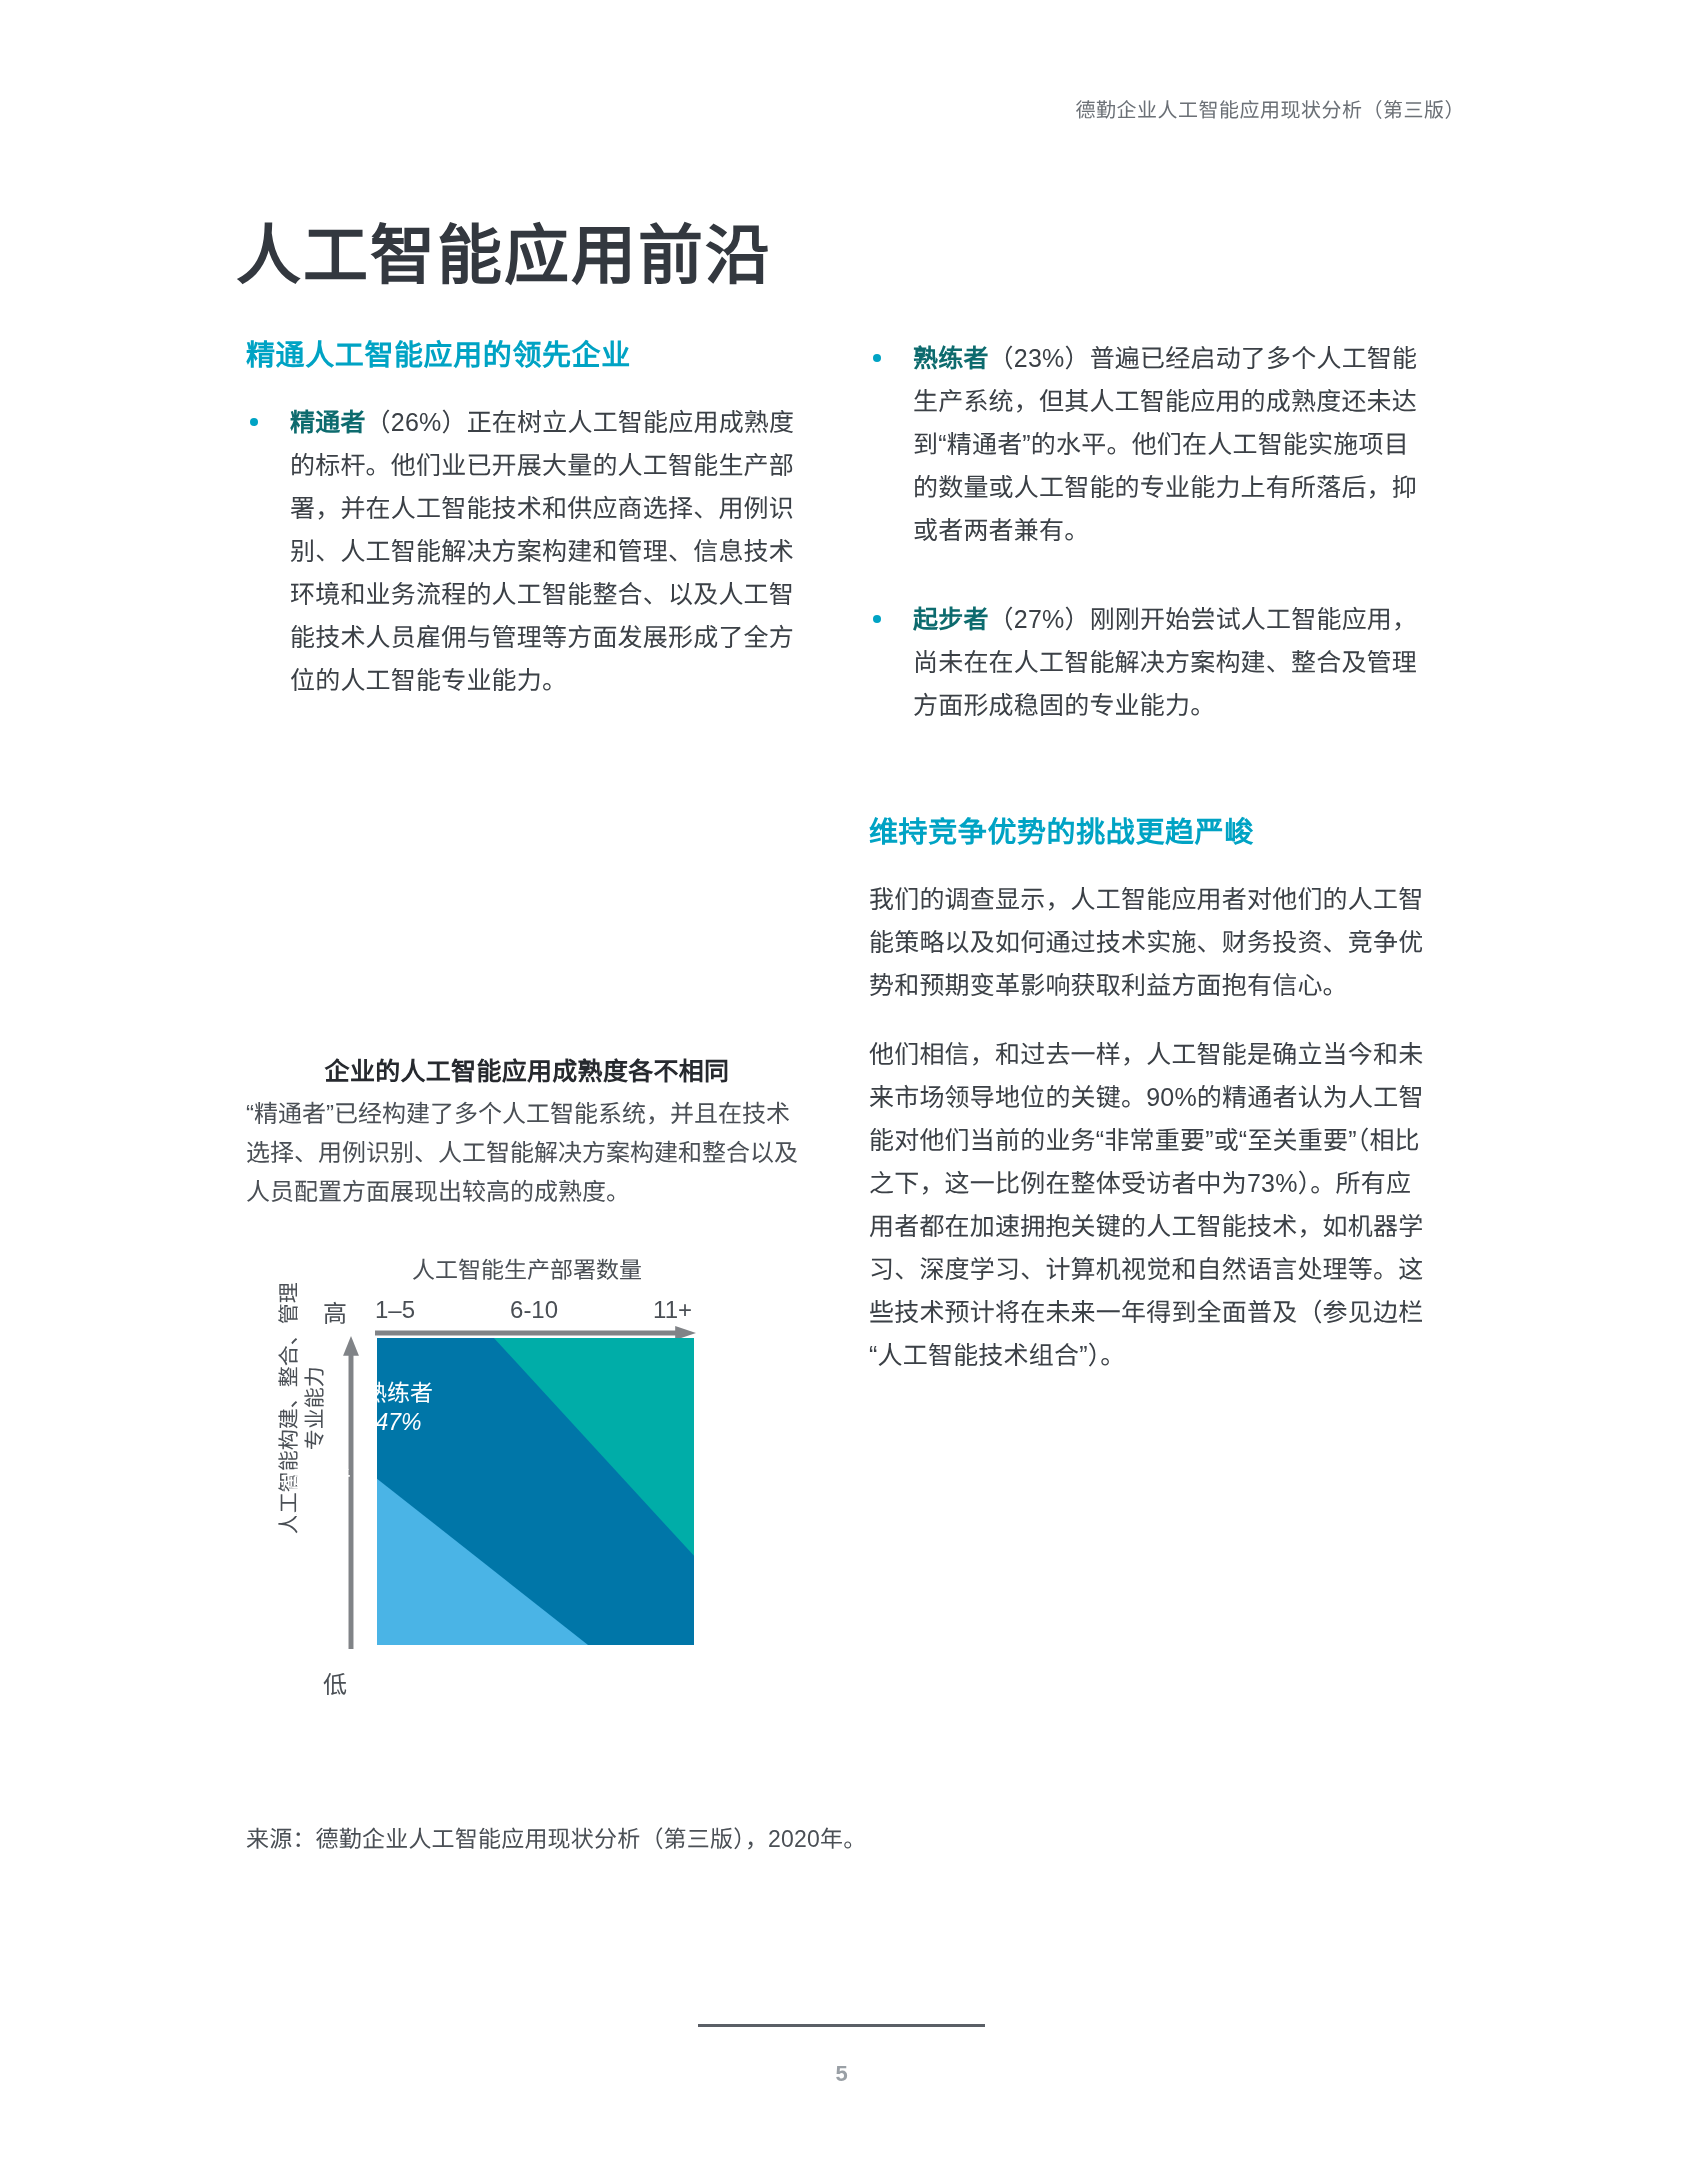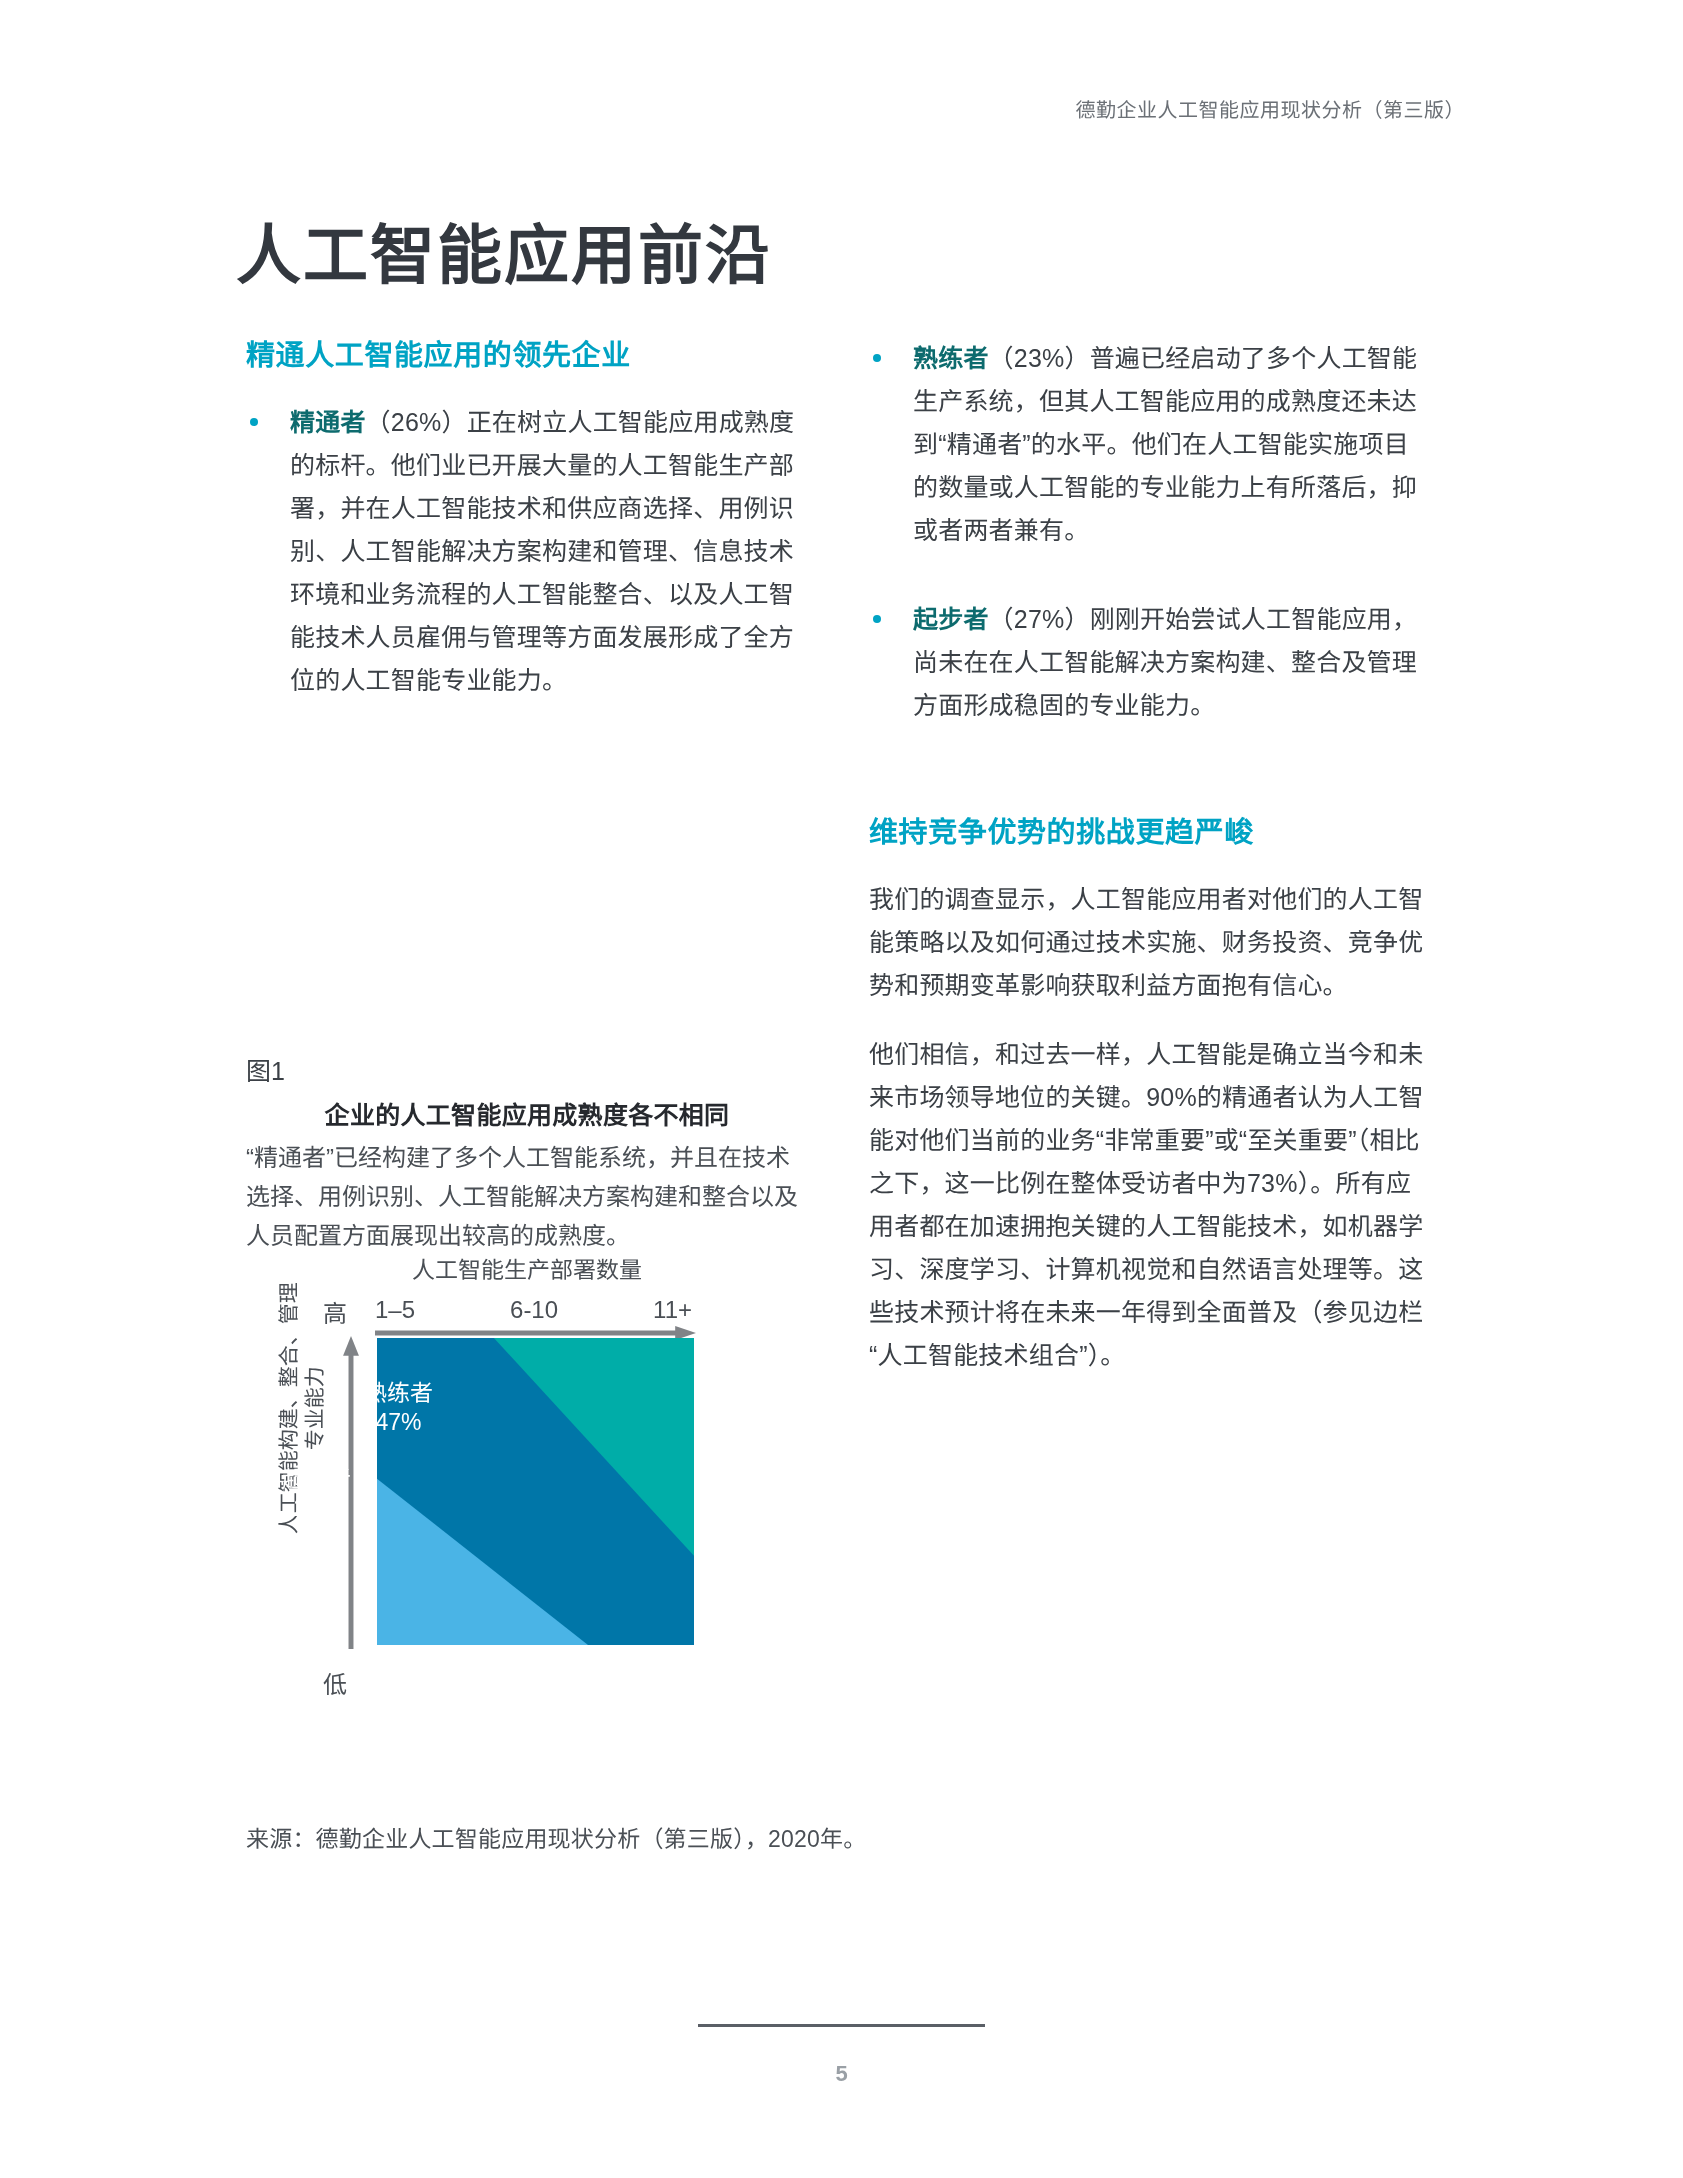--- a/index.html
+++ b/index.html
@@ -203,21 +203,21 @@
     height: 313px;
   }
   .band-label {
     position: absolute;
     color: #ffffff;
     text-align: center;
     line-height: 1.25;
     pointer-events: none;
   }
   .band-label .name { font-size: 23px; display: block; }
-  .band-label .pct  { font-size: 23px; display: block; }
+  .band-label .pct  { font-size: 23px; display: block; font-style: italic; }
   .band-label.l-expert   { right: 12px; top: 48px; width: 129px; }
   .band-label.l-skilled  { left: 83px;  top: 150px; width: 139px; }
   .band-label.l-starter  { left: 6px;   top: 236px; width: 129px; }
 
   
   .source-line {
     position: absolute;
     left: 246px;
     top: 1820px;
     font-size: 23px;
@@ -260,21 +260,20 @@
 
     <ul class="bullets">
       <li>
         <span class="dot"></span>
         <span class="lead-term">精通者</span><span>（26%）正在树立人工智能应用成熟度的标杆。他们业已开展大量的人工智能生产部署，并在人工智能技术和供应商选择、用例识别、人工智能解决方案构建和管理、信息技术环境和业务流程的人工智能整合、以及人工智能技术人员雇佣与管理等方面发展形成了全方位的人工智能专业能力。</span>
       </li>
     </ul>
   </div>
 
   <div class="figure-block">
-    <div class="fig-number">图1</div>
     <div class="fig-title">企业的人工智能应用成熟度各不相同</div>
     <div class="fig-desc">“精通者”已经构建了多个人工智能系统，并且在技术选择、用例识别、人工智能解决方案构建和整合以及人员配置方面展现出较高的成熟度。</div>
   </div>
 
   <div class="chart-wrap">
 
     <div class="chart-xtitle">人工智能生产部署数量</div>
 
     <div class="chart-high">高</div>
     <div class="chart-low">低</div>

